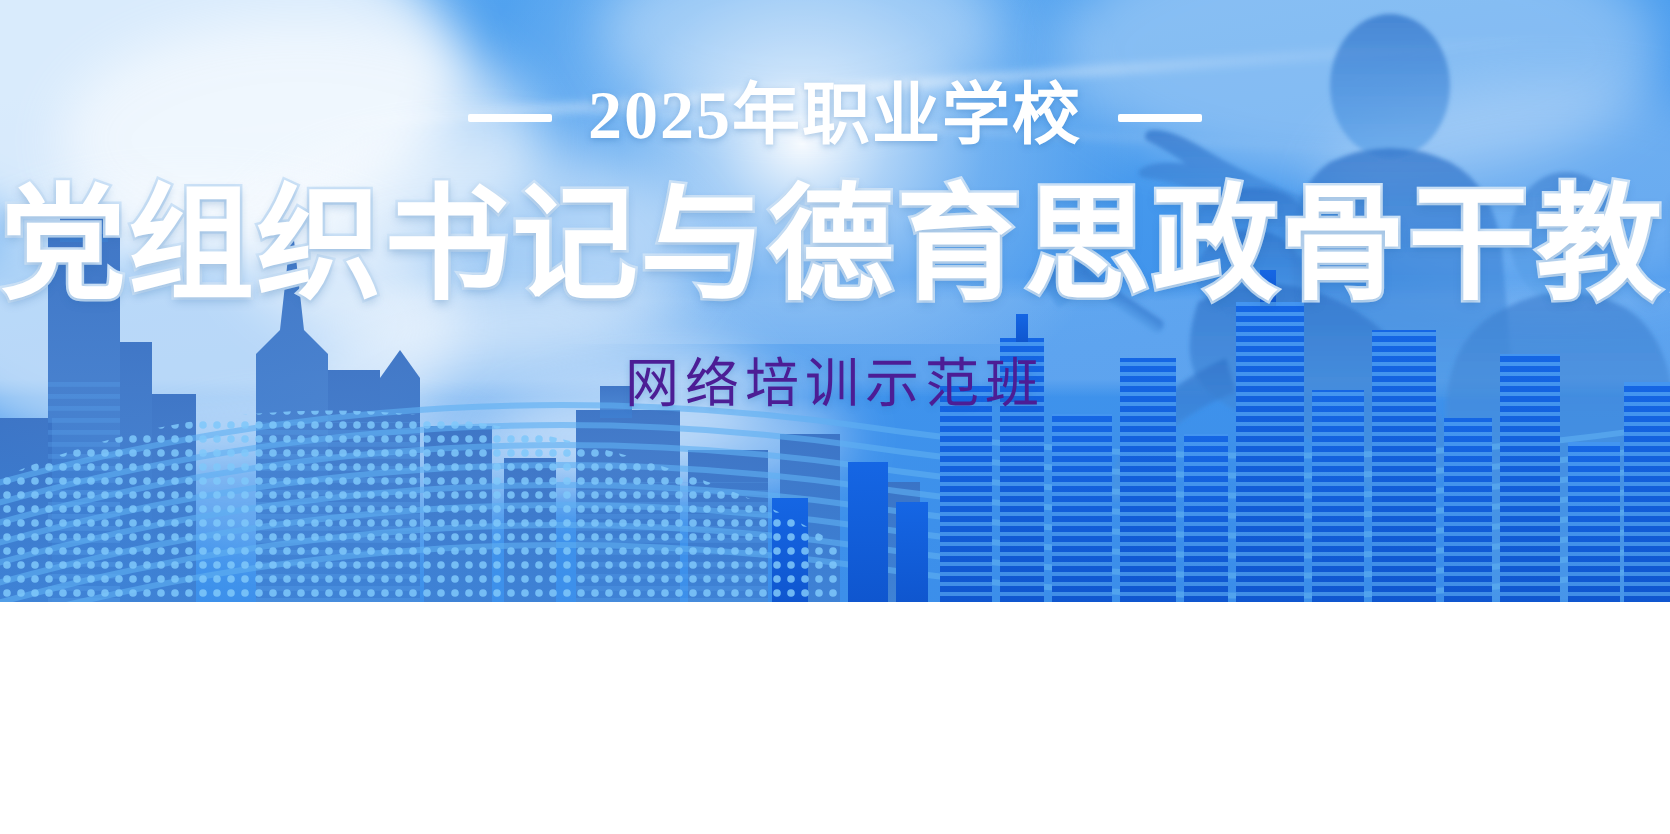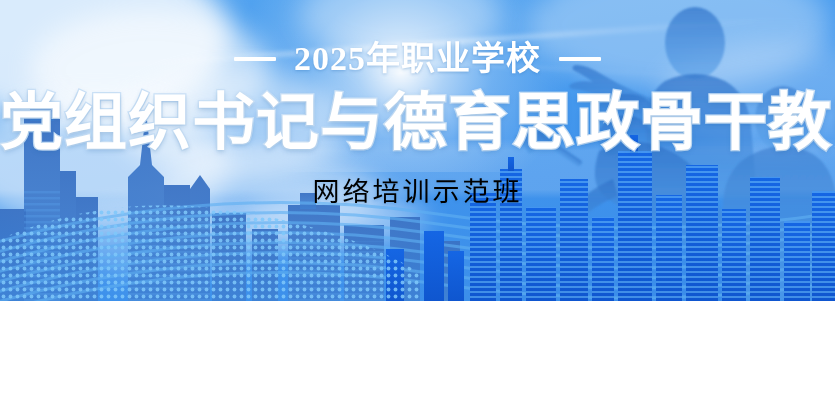--- a/index.html
+++ b/index.html
@@ -116,21 +116,21 @@
     line-height:1.12;
     white-space:nowrap;
     pointer-events:auto;
     -webkit-text-stroke:2.5px #cfe4f8;
     paint-order:stroke fill;
     text-shadow:0 2px 5px rgba(35,100,170,.28);
   }
 
   .subtitle{
     margin-top:20px;
-    color:#000000;
+    color:#4c1d95;
     font-size:27px;
     font-weight:400;
     letter-spacing:3px;
     line-height:1;
     font-family:"Liberation Sans","DejaVu Sans",sans-serif;
     white-space:nowrap;
     pointer-events:auto;
     text-shadow:0 1px 3px rgba(40,110,180,.28);
   }
 </style>

